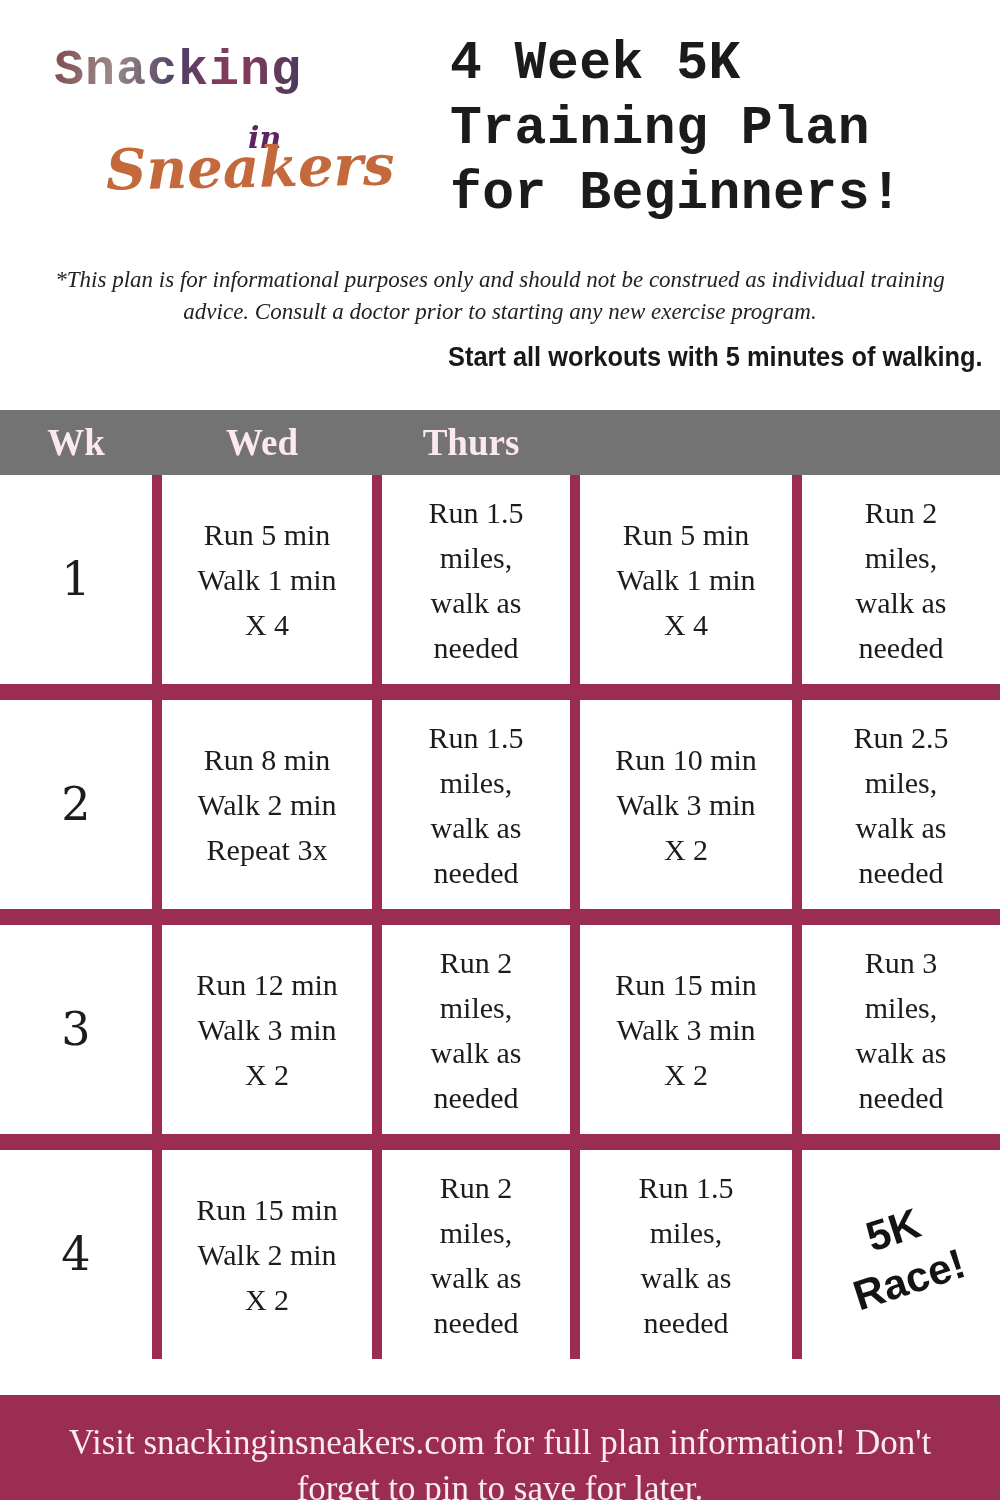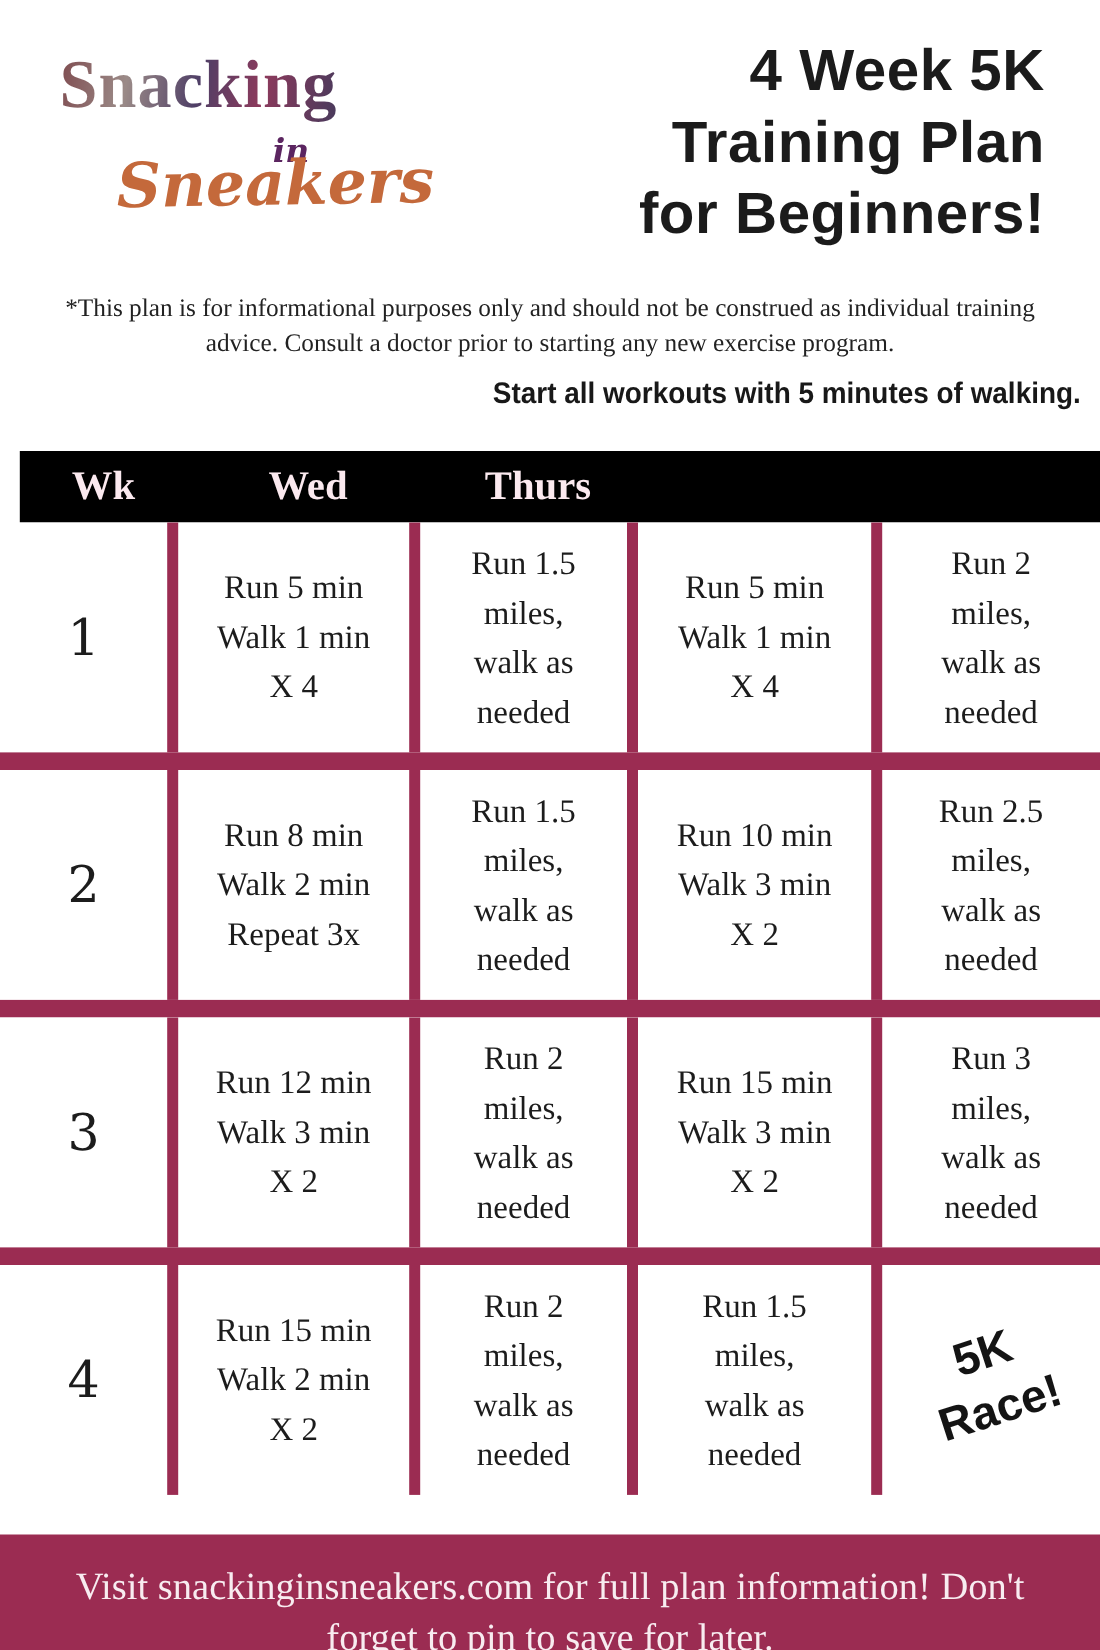--- a/index.html
+++ b/index.html
@@ -5,65 +5,64 @@
   * { margin:0; padding:0; box-sizing:border-box; }
   html,body { width:1000px; height:1500px; background:#ffffff; overflow:hidden;
               font-family:"Liberation Sans", sans-serif; }
 
   
   .top { position:relative; height:410px; background:#ffffff; }
 
   .logo { position:absolute; left:48px; top:36px; width:370px; height:190px; }
   .logo-snacking {
     position:absolute; left:6px; top:6px;
-    font-family:Liberation Serif, serif; font-weight:700; font-size:62px; letter-spacing:1px;
+    font-family:Liberation Mono, monospace; font-weight:700; font-size:50px; letter-spacing:1px;
     background:linear-gradient(100deg,#7e4a4e 0%,#9b8b88 25%,#4f3f66 50%,#8c3a5c 72%,#473a5c 100%);
     -webkit-background-clip:text; background-clip:text; color:transparent;
   }
   .logo-in {
     position:absolute; left:200px; top:84px;
     font-family:"DejaVu Serif", serif; font-style:italic; font-weight:700;
     font-size:30px; color:#5B2560;
   }
   .logo-sneakers {
     position:absolute; left:58px; top:98px;
     font-family:"DejaVu Serif", serif; font-style:italic; font-weight:700;
     font-size:56px; letter-spacing:0px; color:#C4693B; transform:rotate(-1deg);
   }
 
   .title {
     position:absolute; left:450px; top:32px; width:500px;
-    text-align:right; white-space:pre-line;
-    font-family:Liberation Sans, sans-serif; font-weight:700;
+    text-align:left; white-space:pre-line;
+    font-family:Liberation Mono, monospace; font-weight:700;
     font-size:53px; line-height:65px; color:#1b1b1b; letter-spacing:0.5px;
   }
 
   .disclaimer {
     position:absolute; top:264px; left:50%; transform:translateX(-50%);
     width:890px; text-align:center;
-    font-family:"Liberation Serif", serif; 
+    font-family:"Liberation Serif", serif; font-style:italic;
     font-size:23px; line-height:32px; color:#222222;
   }
 
   .start-note {
     position:absolute; top:342px; left:0; right:0; text-align:right;
   }
   .start-note span {
     display:inline-block; transform:scaleX(0.94);
     font-family:"Liberation Sans", sans-serif; font-weight:700;
     font-size:27px; color:#181818;
   }
 
   
   .plan-table { width:1000px; }
   .thead {
-    height:65px; background:#000000;
+    height:65px; background:#737373;
     display:grid; grid-template-columns:152px 220px 198px 222px 208px;
     align-items:center;
-    margin-left:18px;
   }
   .th {
     text-align:center; color:#FBE9EF;
     font-family:"Liberation Serif", serif; font-weight:700; font-size:37px;
   }
   .trow {
     display:grid; grid-template-columns:152px 220px 198px 222px 208px;
     height:209px; background:#ffffff;
   }
   .td {

